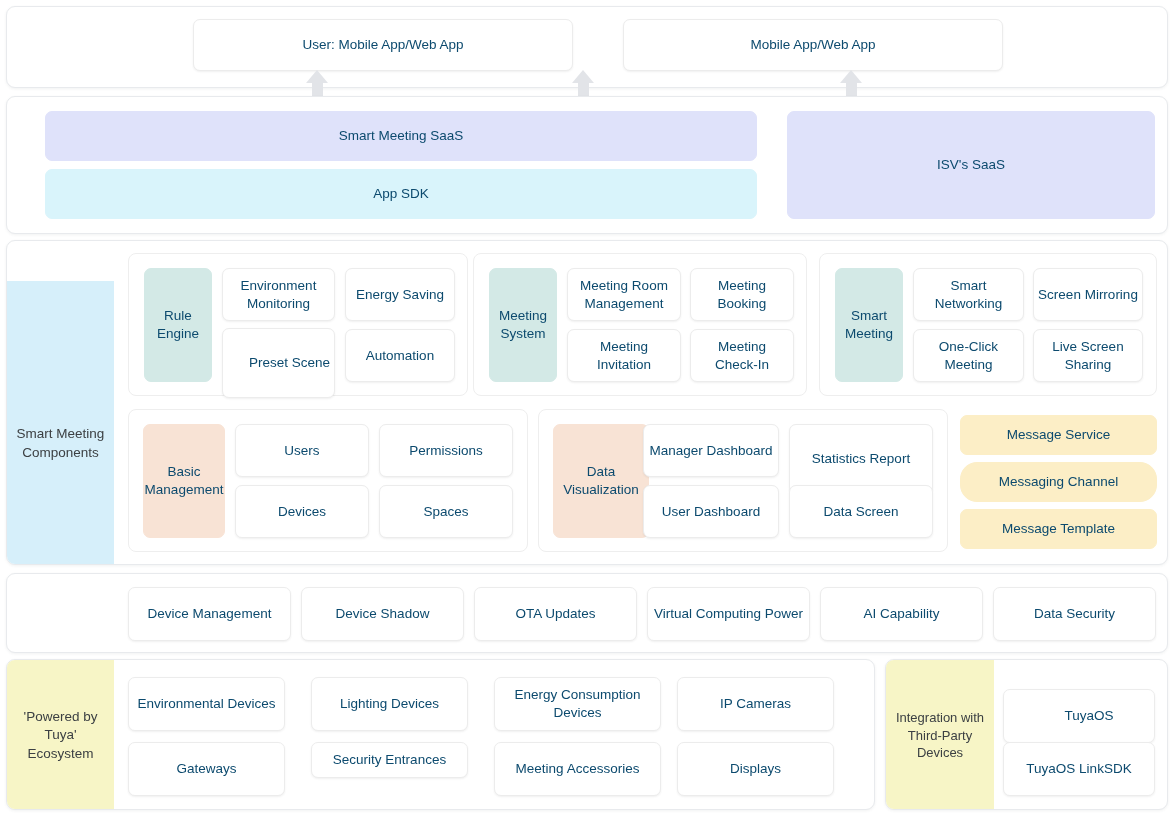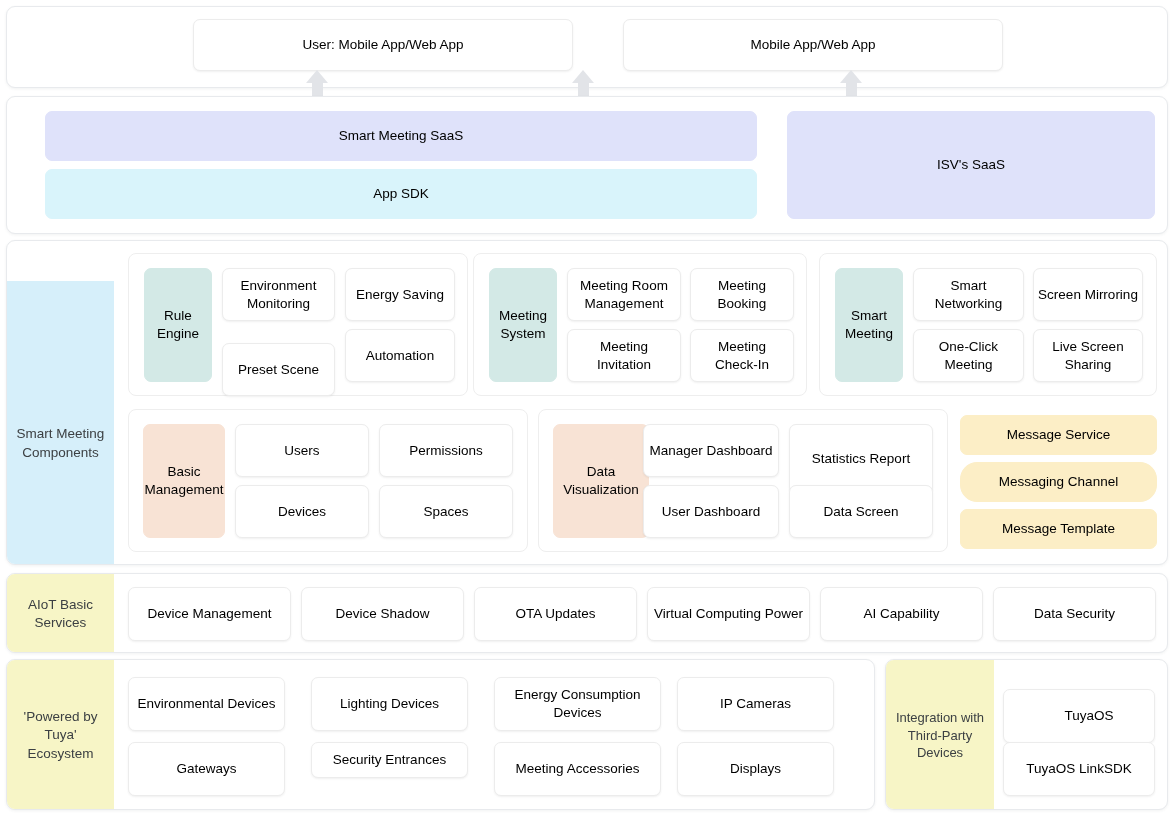--- a/index.html
+++ b/index.html
@@ -32,21 +32,21 @@
     background: #ffffff;
     border: 1px solid #ececec;
     border-radius: 7px;
     box-shadow: 0 1px 2px rgba(60,64,67,0.08);
     display: flex;
     align-items: center;
     justify-content: center;
     text-align: center;
     font-size: 13.5px;
     line-height: 1.3;
-    color: #000000;
+    color: #0c4a6e;
     padding: 2px 4px;
   }
   .card.plain { box-shadow: none; }
 
   
   .tile-teal   { background: #d3e9e6; border-color: #d3e9e6; }
   .tile-peach  { background: #f8e3d5; border-color: #f8e3d5; }
   .tile-yellow { background: #fceec6; border-color: #fceec6; }
   .tile-lav    { background: #dfe2fa; border-color: #dfe2fa; }
   .tile-cyan   { background: #d9f4fb; border-color: #d9f4fb; }
@@ -143,21 +143,21 @@
     <div class="group" style="left:121px; top:12px; width:340px; height:143px;">
       <div class="card tile-teal plain" style="left:15px; top:14px; width:68px; height:114px;">
         <span>Rule Engine</span>
       </div>
       <div class="card" style="left:93px; top:14px; width:113px; height:53px;">
         <span>Environment Monitoring</span>
       </div>
       <div class="card" style="left:216px; top:14px; width:110px; height:53px;">
         <span>Energy Saving</span>
       </div>
-      <div class="card" style="left:93px; top:89px; width:113px; height:53px;">
+      <div class="card" style="left:93px; top:74px; width:113px; height:70px;justify-content:flex-end;">
         <span>Preset Scene</span>
       </div>
       <div class="card" style="left:216px; top:75px; width:110px; height:53px;">
         <span>Automation</span>
       </div>
     </div>
 
     <div class="group" style="left:466px; top:12px; width:334px; height:143px;">
       <div class="card tile-teal plain" style="left:15px; top:14px; width:68px; height:114px;">
         <span>Meeting System</span>
@@ -235,23 +235,20 @@
     </div>
     <div class="card tile-yellow plain" style="left:953px; top:221px; width:197px; height:40px;border-radius:17px;">
       <span>Messaging Channel</span>
     </div>
     <div class="card tile-yellow plain" style="left:953px; top:268px; width:197px; height:40px;">
       <span>Message Template</span>
     </div>
   </div>
 
   <div class="panel" style="left:6px; top:573px; width:1162px; height:80px; overflow:hidden;">
-    <div class="spine spine-yellow" style="left:0px; top:0px; width:107px; height:80px;">
-      <span>AIoT Basic Services</span>
-    </div>
 
     <div class="card" style="left:121px; top:13px; width:163px; height:54px;">
       <span>Device Management</span>
     </div>
     <div class="card" style="left:294px; top:13px; width:163px; height:54px;">
       <span>Device Shadow</span>
     </div>
     <div class="card" style="left:467px; top:13px; width:163px; height:54px;">
       <span>OTA Updates</span>
     </div>

